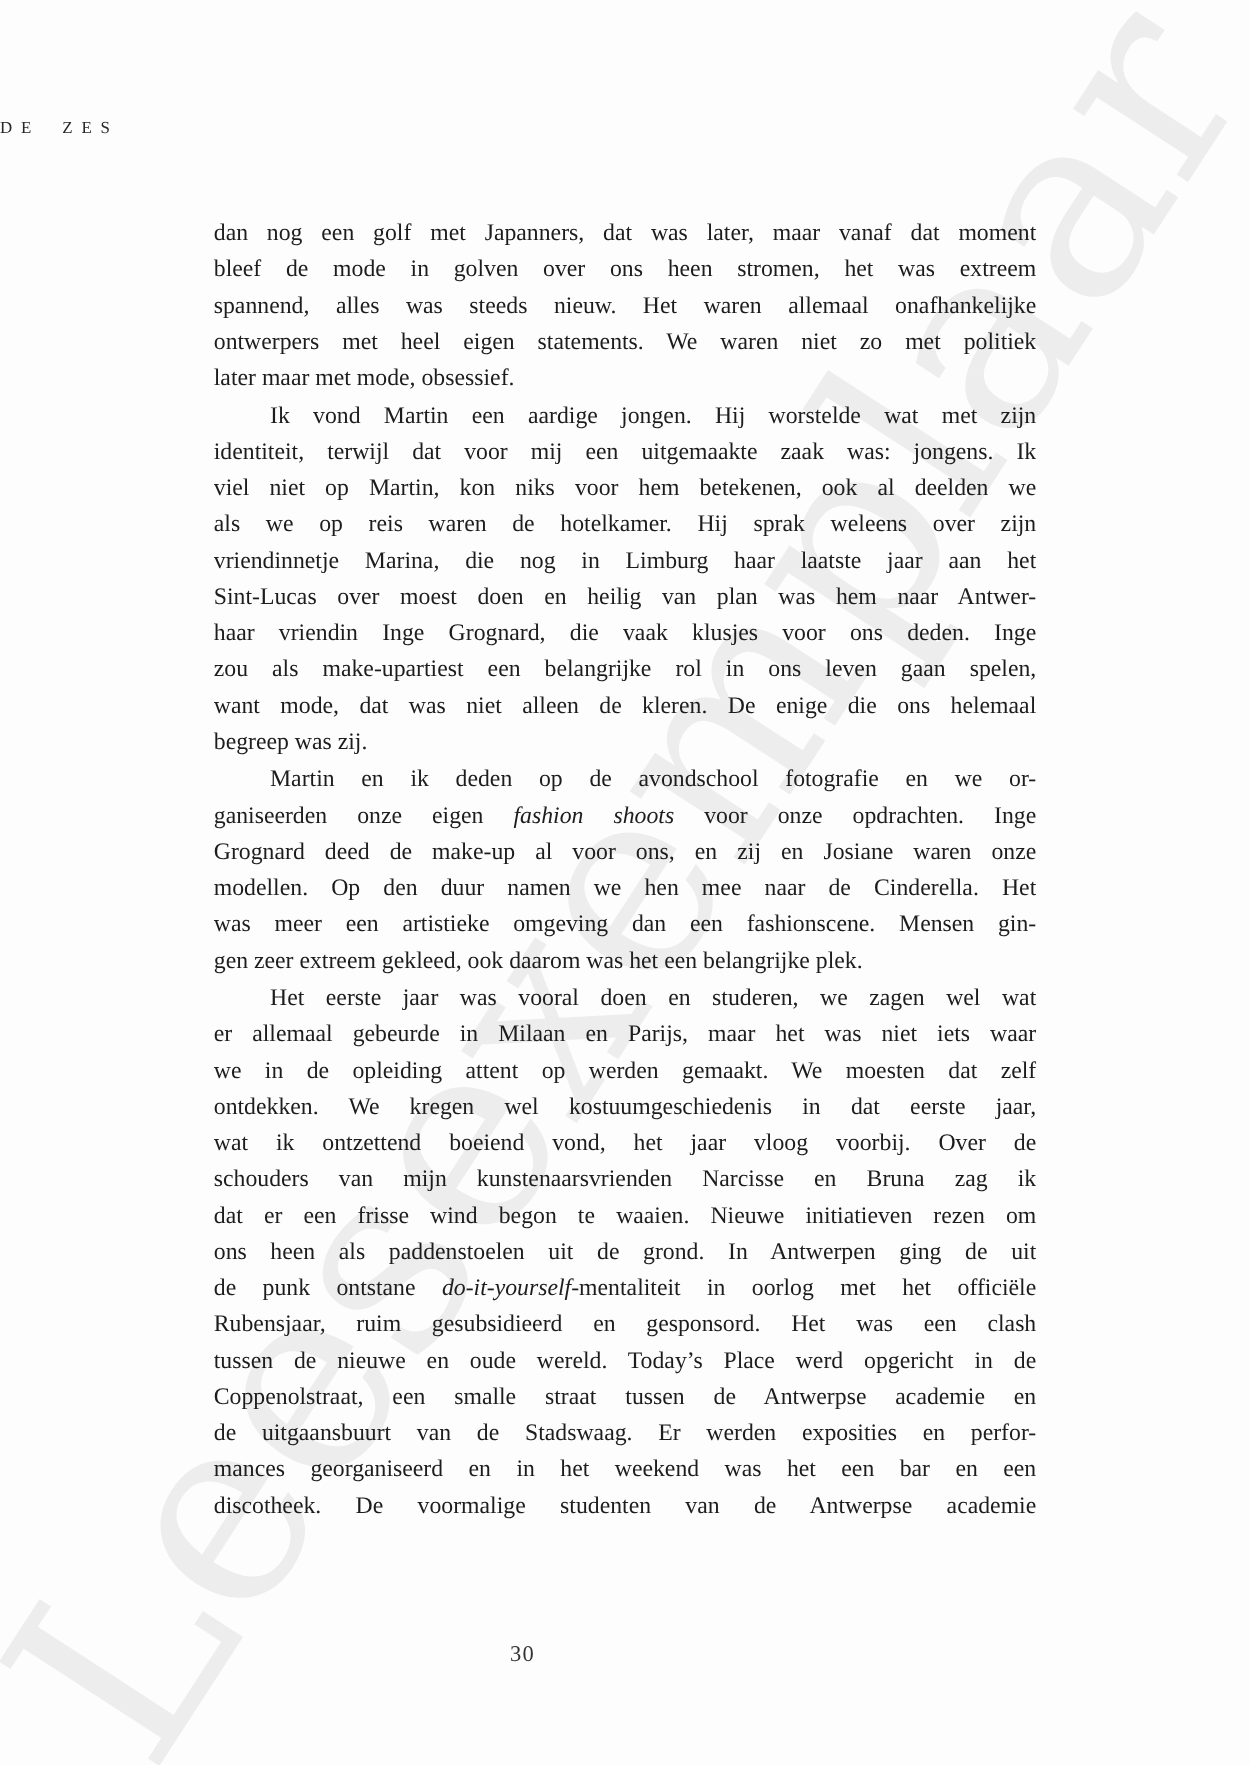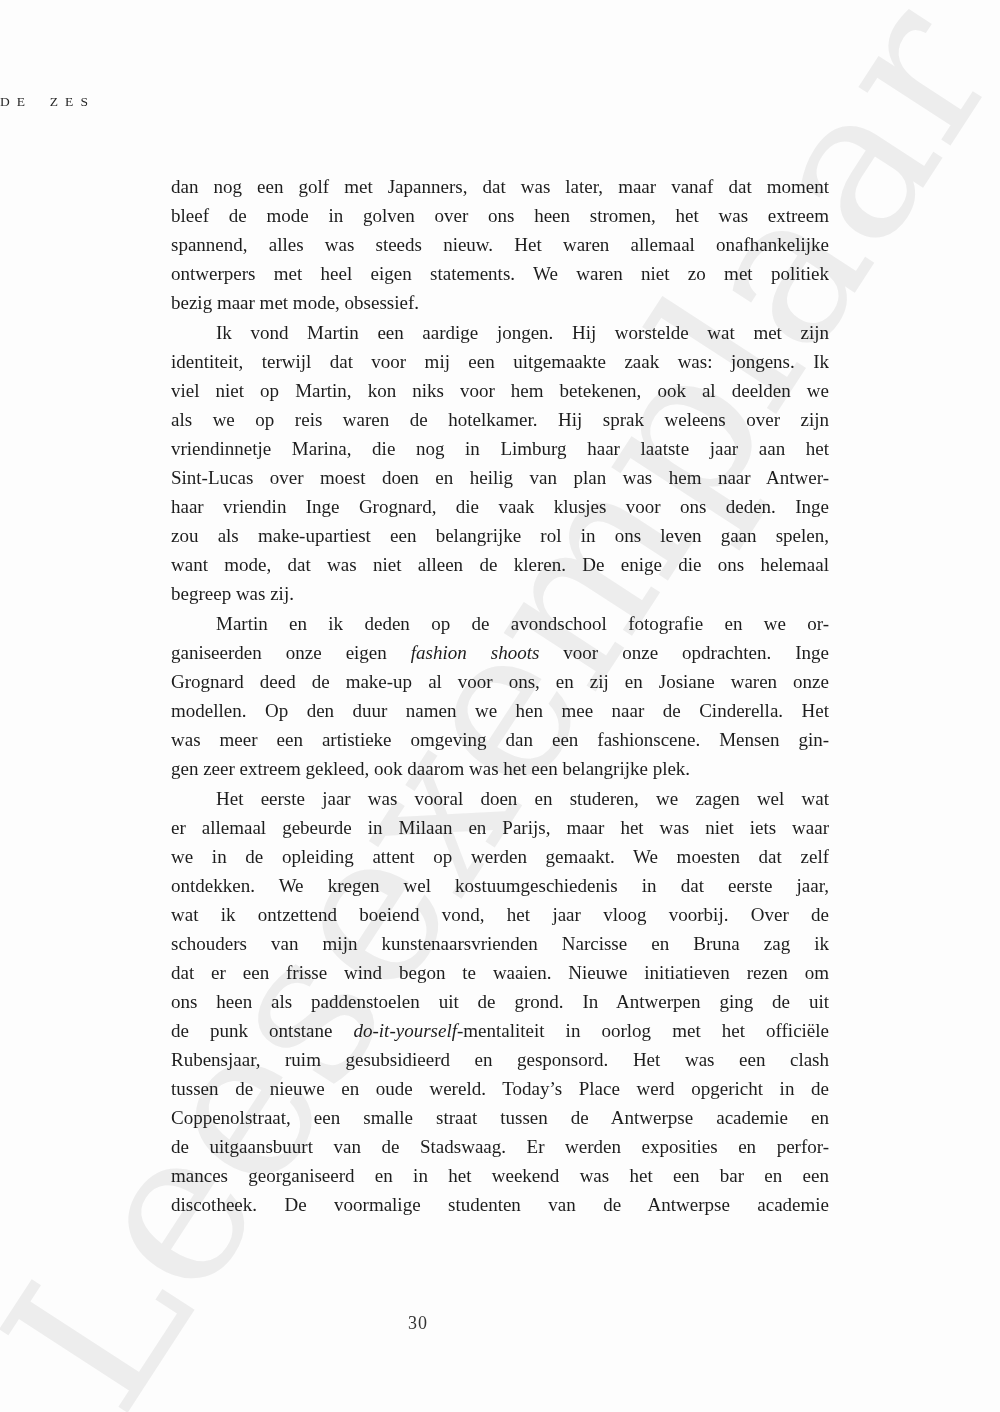--- a/index.html
+++ b/index.html
@@ -88,21 +88,21 @@
   <div class="watermark">Leesexemplaar</div>
 
   <div class="running-header">DE ZES</div>
 
   <div class="text-block">
       <div class="paragraph">
         <div class="line just"><span>dan nog een golf met Japanners, dat was later, maar vanaf dat moment</span></div>
         <div class="line just"><span>bleef de mode in golven over ons heen stromen, het was extreem</span></div>
         <div class="line just"><span>spannend, alles was steeds nieuw. Het waren allemaal onafhankelijke</span></div>
         <div class="line just"><span>ontwerpers met heel eigen statements. We waren niet zo met politiek</span></div>
-        <div class="line"><span>bezig maar met mode, obsessief.</span></div>
+        <div class="line"><span>later maar met mode, obsessief.</span></div>
       </div>
       <div class="paragraph">
         <div class="line indent just"><span>Ik vond Martin een aardige jongen. Hij worstelde wat met zijn</span></div>
         <div class="line just"><span>identiteit, terwijl dat voor mij een uitgemaakte zaak was: jongens. Ik</span></div>
         <div class="line just"><span>viel niet op Martin, kon niks voor hem betekenen, ook al deelden we</span></div>
         <div class="line just"><span>als we op reis waren de hotelkamer. Hij sprak weleens over zijn</span></div>
         <div class="line just"><span>vriendinnetje Marina, die nog in Limburg haar laatste jaar aan het</span></div>
         <div class="line just"><span>Sint-Lucas over moest doen en heilig van plan was hem naar Antwer-</span></div>
         <div class="line just"><span>haar vriendin Inge Grognard, die vaak klusjes voor ons deden. Inge</span></div>
         <div class="line just"><span>zou als make-upartiest een belangrijke rol in ons leven gaan spelen,</span></div>

